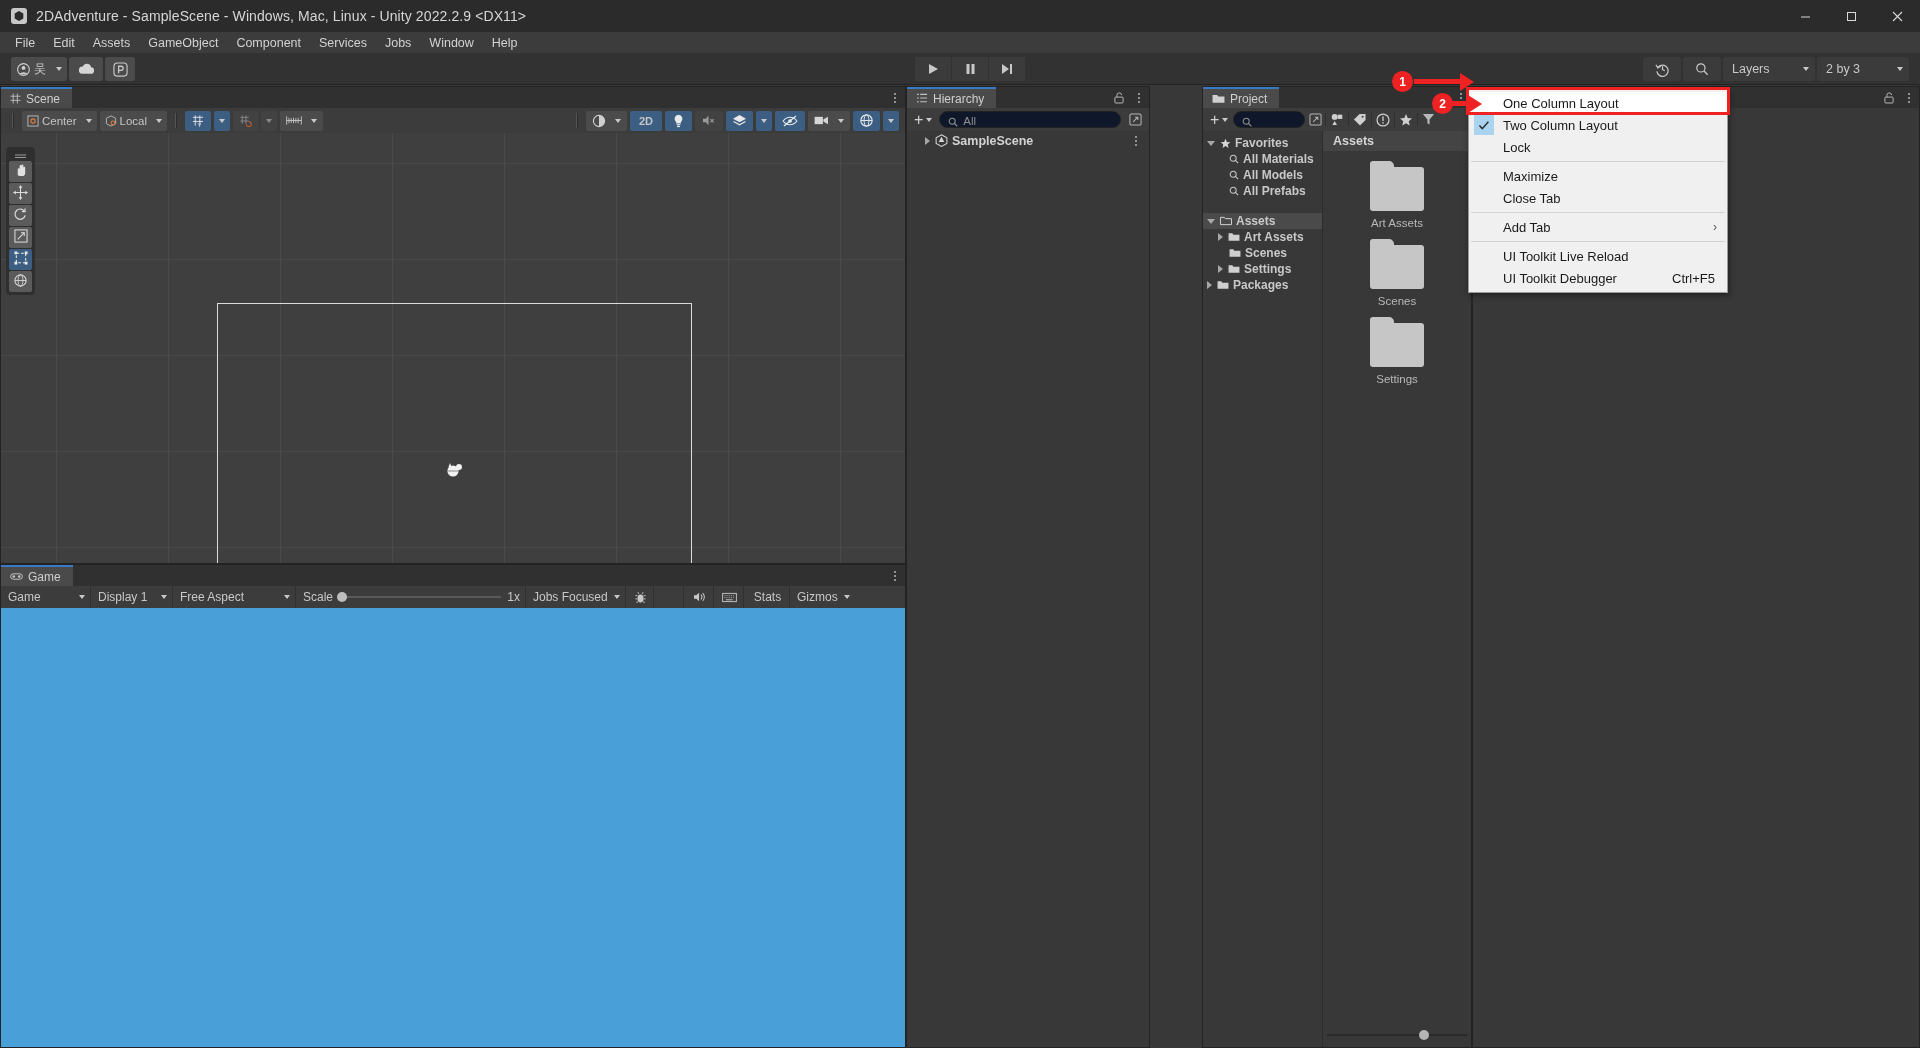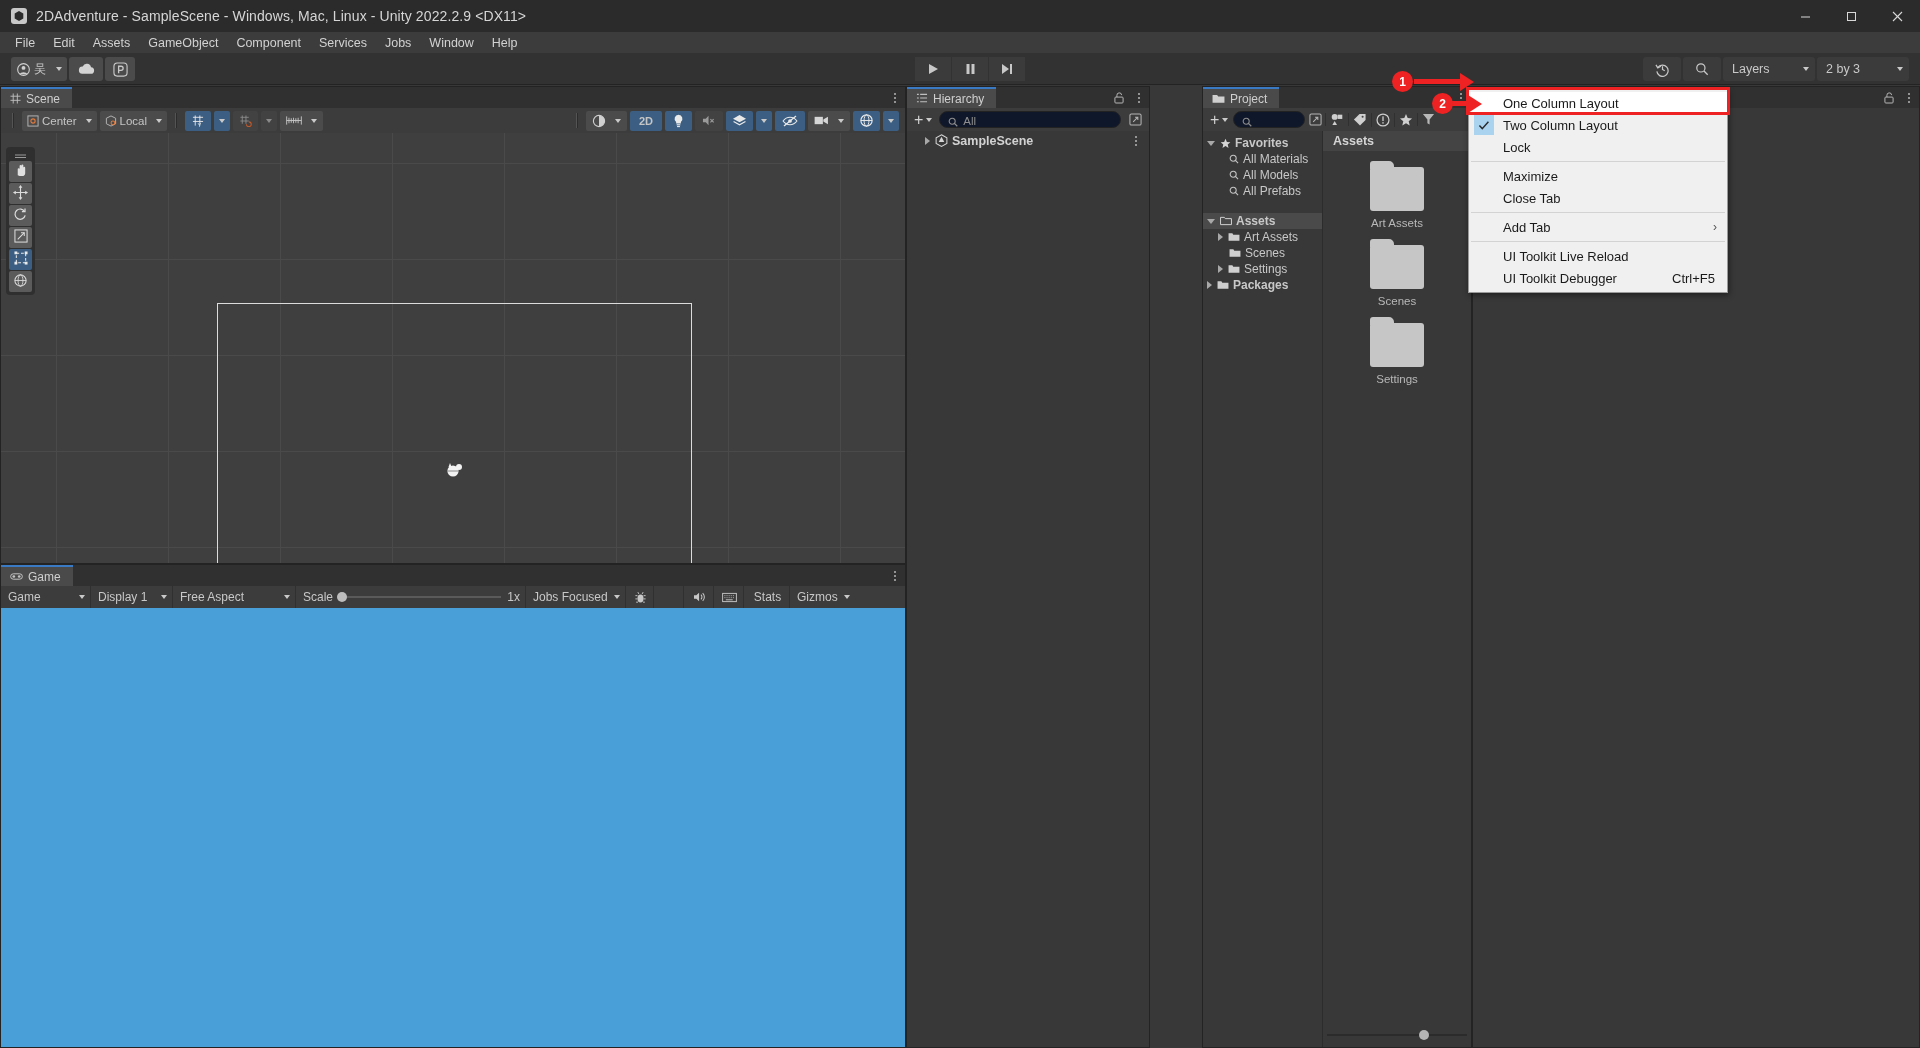--- a/index.html
+++ b/index.html
@@ -95,21 +95,21 @@
   .hier-toolbar { position:absolute; left:0; top:21px; width:100%; height:23px; background:#3c3c3c; display:flex; align-items:center; padding:0 4px; gap:4px;}
   .search-box { flex:1; height:17px; background:#0f172a; border-radius:9px; display:flex; align-items:flex-end; padding:0 8px; gap:5px; color:#8e8e8e; font-size:11.5px; border:1px solid #222;}
   .hier-body { position:absolute; left:0; top:44px; right:0; bottom:0; background:#383838; }
   .hier-row { height:19px; display:flex; align-items:center; gap:4px; padding-left:18px; color:#d2d2d2; font-size:12.5px; position:relative;}
 
   
   #proj-panel { left:1202px; top:86px; width:270px; height:962px; }
   .proj-toolbar { position:absolute; left:0; top:21px; width:100%; height:23px; background:#3c3c3c; display:flex; align-items:center; padding:0 3px; gap:1px;}
   .proj-cols { position:absolute; left:0; top:44px; right:0; bottom:0; display:flex; }
   .proj-tree { width:120px; background:#383838; border-right:1px solid #2c2c2c; padding-top:4px; }
-  .tree-row { height:16px; display:flex; align-items:center; gap:4px; color:#c8c8c8; font-size:12px; white-space:nowrap; }
+  .tree-row { height:16px; display:flex; align-items:center; gap:4px; color:#c8c8c8; font-size:12px; white-space:nowrap;font-weight:bold; }
   .tree-row.sel { background:#4a4a4a; }
   .tri { width:0;height:0;border-top:4px solid transparent;border-bottom:4px solid transparent;border-left:5px solid #a8a8a8; margin-right:1px; flex:none;}
   .tri.open { border-left:4px solid transparent;border-right:4px solid transparent;border-top:5px solid #a8a8a8; border-bottom:none; }
   .proj-grid { flex:1; background:#383838; position:relative;}
   .proj-header { height:20px; background:#444; display:flex; align-items:center; padding-left:10px; color:#d5d5d5; font-size:12.5px; font-weight:bold; }
   .asset-item { width:100%; display:flex; flex-direction:column; align-items:center; margin-top:16px; }
   .folder-ico {
     width:54px; height:44px; background:#c6c6c6; border-radius:3px; position:relative;
   }
   .folder-ico::before{

